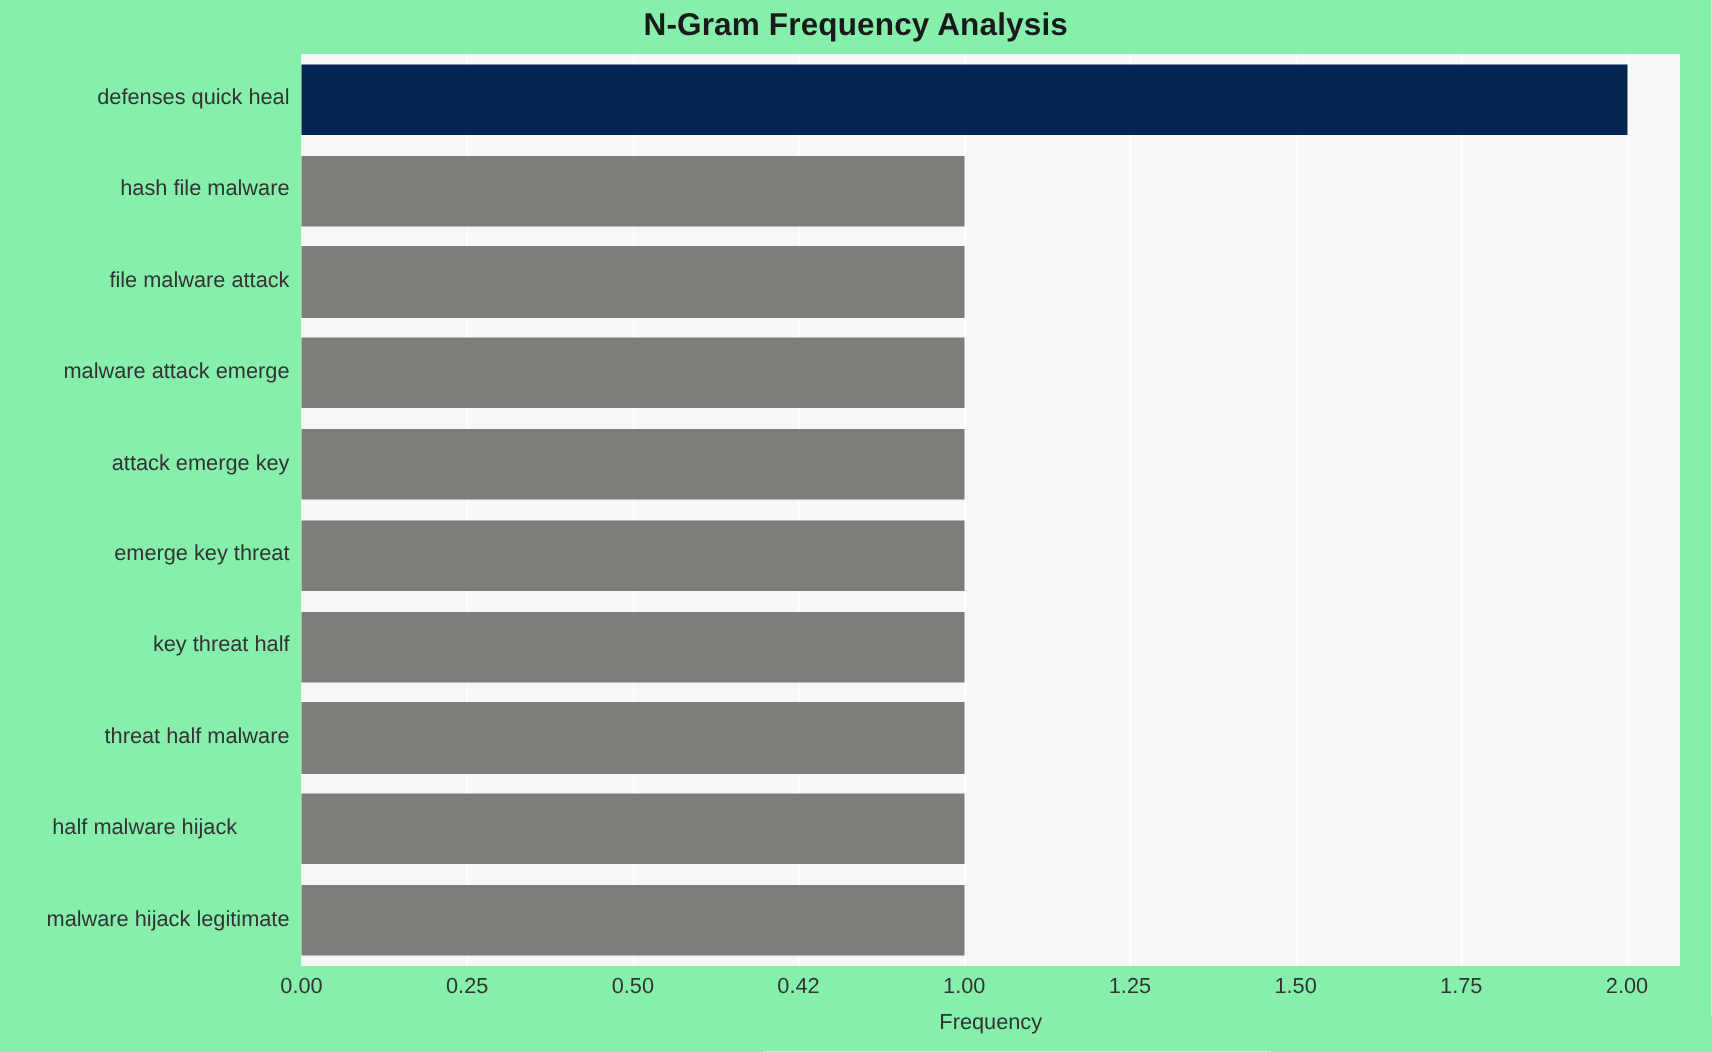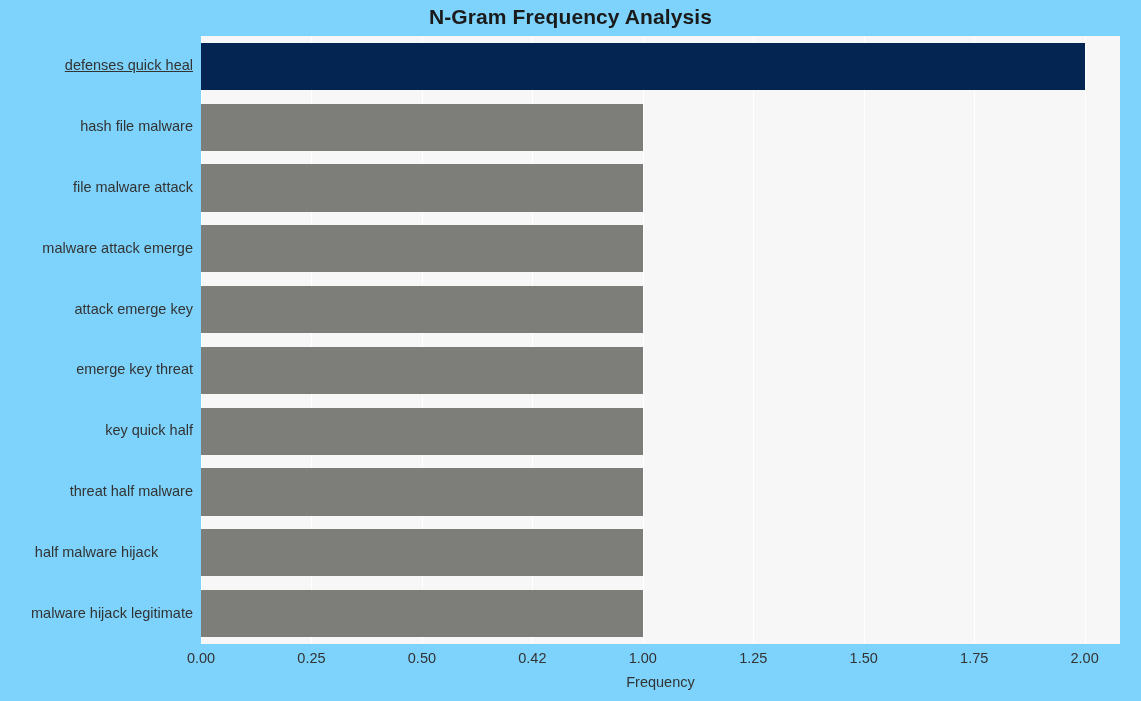--- a/index.html
+++ b/index.html
@@ -11,21 +11,21 @@
     width: 1141px;
     height: 701px;
     font-family: "Liberation Sans", sans-serif;
     overflow: hidden;
   }
 
   #figure {
     position: relative;
     width: 1141px;
     height: 701px;
-    background: #7dd3fc;
+    background: #86efac;
   }
 
   
   #chart-title {
     position: absolute;
     left: 0;
     top: 5px;
     width: 1141px;
     text-align: center;
     font-size: 21px;
@@ -164,27 +164,27 @@
         <div class="bar-row" style="top: 493.24px; height: 47.12px;">
           <div class="bar" title="half malware hijack: 1" style="width: 441.827px; background: rgb(125, 125, 122);"></div>
         </div>
         <div class="bar-row" style="top: 554.04px; height: 47.12px;">
           <div class="bar" title="malware hijack legitimate: 1" style="width: 441.827px; background: rgb(125, 125, 122);"></div>
         </div>
       </div>
   </div>
 
   <div id="y-axis-labels">
-      <div class="y-tick-label" style="top: 21.4px; text-decoration: underline;">defenses quick heal</div>
+      <div class="y-tick-label" style="top: 21.4px;">defenses quick heal</div>
       <div class="y-tick-label" style="top: 82.2px;">hash file malware</div>
       <div class="y-tick-label" style="top: 143px;">file malware attack</div>
       <div class="y-tick-label" style="top: 203.8px;">malware attack emerge</div>
       <div class="y-tick-label" style="top: 264.6px;">attack emerge key</div>
       <div class="y-tick-label" style="top: 325.4px;">emerge key threat</div>
-      <div class="y-tick-label" style="top: 386.2px;">key quick half</div>
+      <div class="y-tick-label" style="top: 386.2px;">key threat half</div>
       <div class="y-tick-label" style="top: 447px; margin-left: 36px;">threat half malware</div>
       <div class="y-tick-label" style="top: 507.8px; text-align: center;">half malware hijack</div>
       <div class="y-tick-label" style="top: 568.6px;">malware hijack legitimate</div>
     </div>
 
   <div id="x-axis-labels">
       <div class="x-tick-label" style="left: 0px;">0.00</div>
       <div class="x-tick-label" style="left: 110.457px; text-align: right;">0.25</div>
       <div class="x-tick-label" style="left: 220.913px;">0.50</div>
       <div class="x-tick-label" style="left: 331.37px;">0.42</div>

